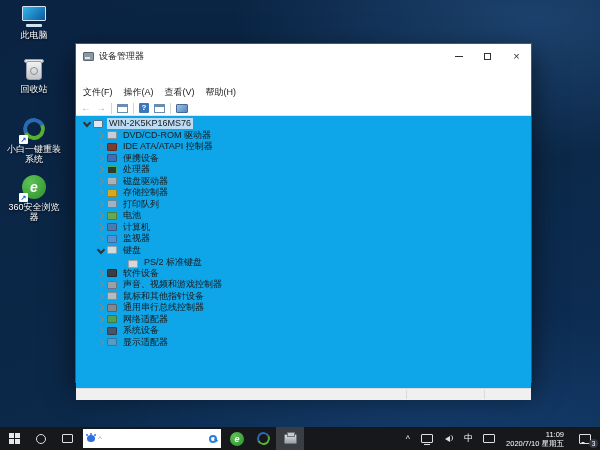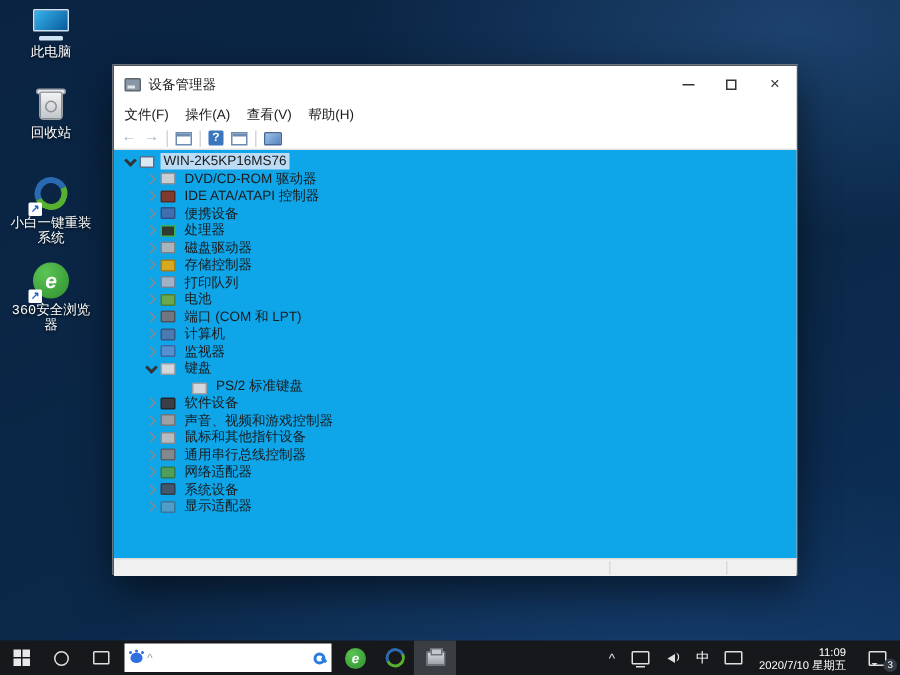--- a/index.html
+++ b/index.html
@@ -9,21 +9,21 @@
     position:relative; width:600px; height:450px;
     background:
       radial-gradient(ellipse 420px 200px at 88% 4%, rgba(70,130,200,.30), transparent 70%),
       radial-gradient(ellipse 520px 230px at 72% 104%, rgba(45,105,175,.28), transparent 72%),
       linear-gradient(155deg, #0a2342 0%, #0b2848 55%, #0d2f58 100%);
   }
 
   
   .dicon { position:absolute; left:4px; width:60px; text-align:center; cursor:pointer; }
   .dimg  { margin:0 auto 2px auto; position:relative; }
-  .dlabel{ font-size:9px; color:#fff; text-shadow:0 1px 2px rgba(0,0,0,.9); line-height:10px;font-family:Liberation Mono, monospace; }
+  .dlabel{ font-size:9px; color:#fff; text-shadow:0 1px 2px rgba(0,0,0,.9); line-height:10px; }
 
   .img-thispc { width:26px; height:22px; }
   .img-thispc .scr { position:absolute; left:1px; top:0; width:24px; height:15px; border:1px solid #cfe3f3;
                      background:linear-gradient(135deg,#35b5ef,#0a5a9a); border-radius:1px; }
   .img-thispc .base{ position:absolute; left:5px; bottom:1px; width:16px; height:3px; background:#cfe3f3; border-radius:1px; }
 
   .img-bin { width:22px; height:24px; }
   .img-bin .can { position:absolute; left:3px; top:3px; width:16px; height:19px;
                   background:linear-gradient(180deg,#f2f2f2,#c2c6ca); border-radius:2px 2px 3px 3px; border:1px solid #9aa0a6;}
   .img-bin .lid { position:absolute; left:1px; top:1px; width:20px; height:4px; background:#e6e9ec; border:1px solid #9aa0a6; border-radius:2px;}
@@ -47,21 +47,21 @@
 
   .titlebar { height:24px; background:#fff; display:flex; align-items:center; }
   .title-icon { width:11px; height:9px; margin:0 5px 0 7px; background:#8a98a6; border:1px solid #5c6670; border-radius:1px; position:relative; }
   .title-icon::after { content:""; position:absolute; left:1px; bottom:1px; width:5px; height:2px; background:#dfe6ec; }
   .title-text { font-size:9px; color:#1a1a1a; flex:1; }
   .ctl { width:29px; height:24px; display:inline-flex; align-items:center; justify-content:center; color:#333; cursor:pointer; }
   .ctl .minbar { width:8px; height:1px; background:#333; display:block; }
   .ctl .maxbox { width:7px; height:7px; border:1px solid #333; display:block; }
   .ctl.close { font-size:11px; }
 
-  .menubar { height:17px; display:flex; align-items:center; gap:11px; padding-left:7px; font-size:9px; color:#1a1a1a; background:#fff; }
+  .menubar { height:17px; display:flex; align-items:center; gap:11px; padding-left:7px; font-size:9px; color:#1a1a1a; background:#fff;margin-top:16px; }
   .menubar span { cursor:default; }
 
   .toolbar { height:15px; display:flex; align-items:center; gap:5px; padding-left:5px; background:#fff; border-bottom:1px solid #e3e3e3; }
   .tb-arrow { font-size:10px; color:#9fb0c4; line-height:12px; }
   .tb-sep { width:1px; height:11px; background:#d5d5d5; }
   .tb-win { width:11px; height:9px; border:1px solid #6a8cb0; background:#fff; position:relative; }
   .tb-win::before { content:""; position:absolute; left:0; top:0; right:0; height:2px; background:#6a8cb0; }
   .tb-help { width:10px; height:10px; background:#3b77bc; color:#fff; font-size:8px; line-height:10px; text-align:center; border-radius:1px; font-weight:bold; }
   .tb-help::before { content:"?"; }
   .tb-mon { width:12px; height:9px; background:linear-gradient(135deg,#9cc2e8,#5585c0); border:1px solid #44689a; border-radius:1px; }
@@ -265,25 +265,20 @@
         <span class="tic ic-print"></span>
         <span class="tlabel">打印队列</span>
       </div>
       <div class="row lvl1">
         <span class="chev"></span>
         <span class="tic ic-battery"></span>
         <span class="tlabel">电池</span>
       </div>
       <div class="row lvl1">
         <span class="chev"></span>
-        <span class="tic ic-ports"></span>
-        <span class="tlabel">端口 (COM 和 LPT)</span>
-      </div>
-      <div class="row lvl1">
-        <span class="chev"></span>
         <span class="tic ic-pc"></span>
         <span class="tlabel">计算机</span>
       </div>
       <div class="row lvl1">
         <span class="chev"></span>
         <span class="tic ic-monitor"></span>
         <span class="tlabel">监视器</span>
       </div>
       <div class="row lvl1">
         <span class="chev down"></span>

